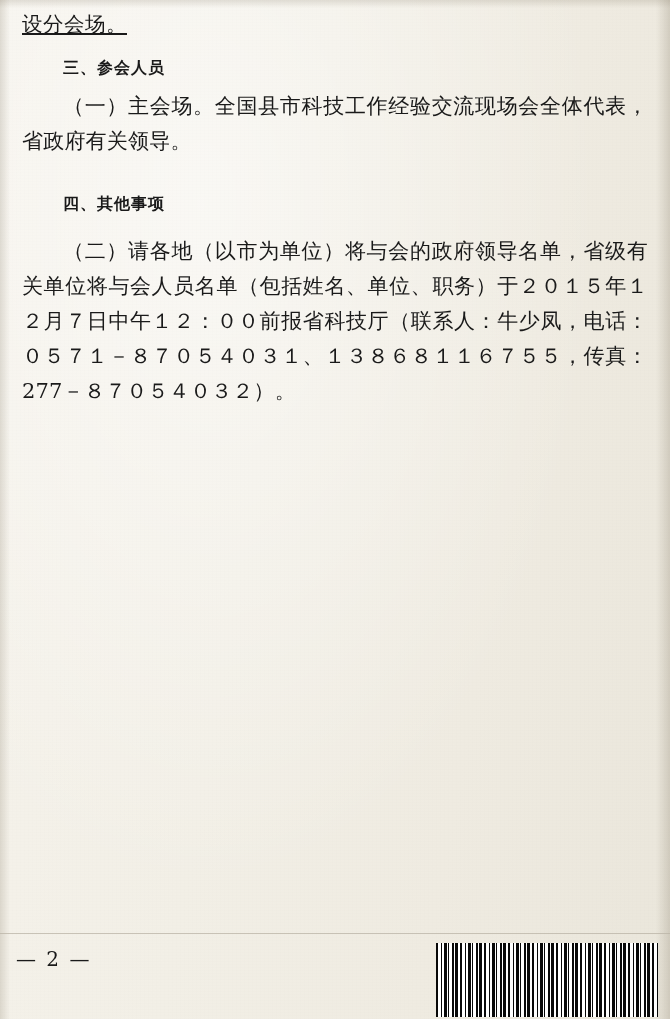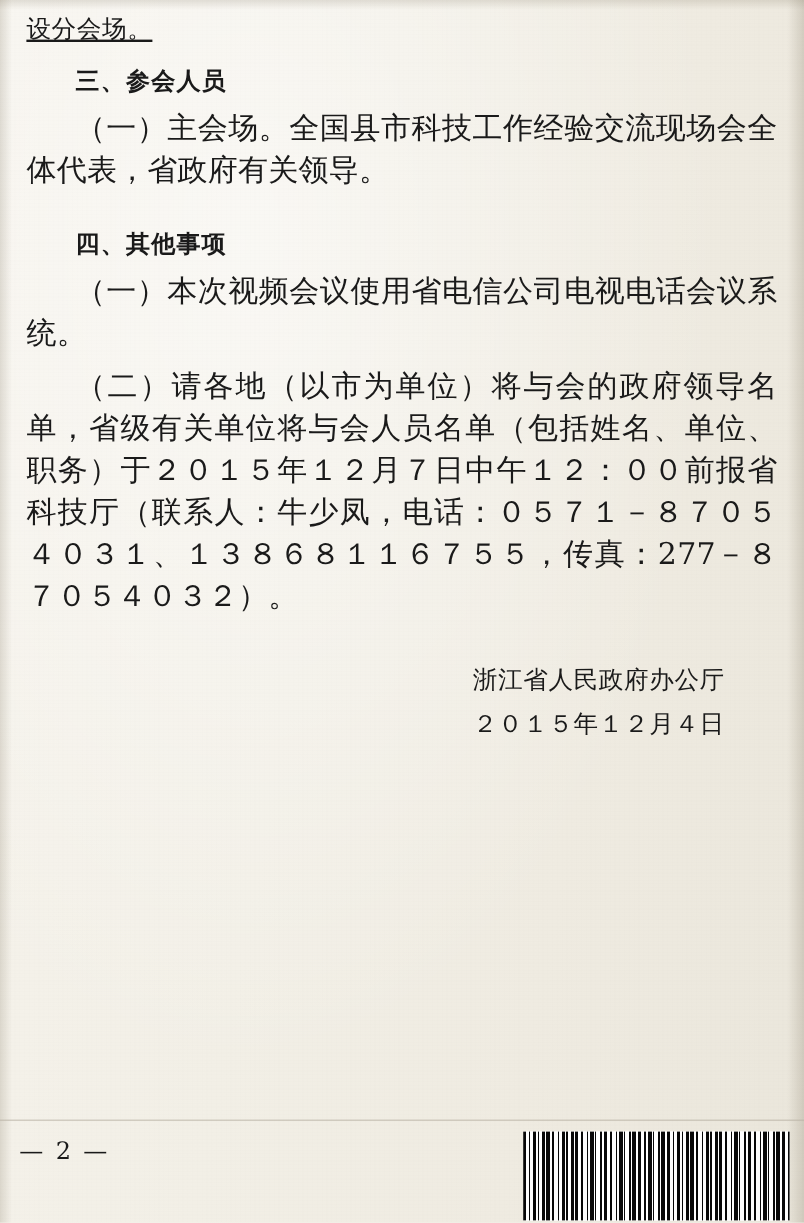--- a/index.html
+++ b/index.html
@@ -39,32 +39,32 @@
     box-sizing: border-box;
   }
   .line-top {
     font-size: 20.5px;
     line-height: 33px;
     letter-spacing: 0.5px;
     margin: 0 0 6px 0;
     text-decoration: underline;
   }
   p.body {
-    font-size: 25px;
+    font-size: 21px;
     line-height: 35px;
     letter-spacing: 0.2px;
     margin: 0;
     text-align: justify;
     text-justify: inter-ideograph;
   }
   p.indent {
     text-indent: 41px;
   }
   h2.heading {
-    font-size: 20px;
+    font-size: 16px;
     line-height: 35px;
     font-weight: bold;
     margin: 9px 0 4px 0;
     text-indent: 41px;
     letter-spacing: 1px;
     font-family: "DejaVu Sans", "Liberation Sans", sans-serif;
   }
   .block-gap { height: 9px; }
   .sign {
     margin-top: 34px;
@@ -150,27 +150,22 @@
 <div class="content">
 
   <p class="line-top">设分会场。</p>
 
   <h2 class="heading">三、参会人员</h2>
   <p class="body indent">（一）主会场。全国县市科技工作经验交流现场会全体代表，省政府有关领导。</p>
   <div class="block-gap"></div>
   <div class="block-gap"></div>
 
   <h2 class="heading">四、其他事项</h2>
-  <p class="body indent">（一）本次视频会议使用省电信公司电视电话会议系统。</p>
   <div class="block-gap"></div>
   <p class="body indent">（二）请各地（以市为单位）将与会的政府领导名单，省级有关单位将与会人员名单（包括姓名、单位、职务）于２０１５年１２月７日中午１２：００前报省科技厅（联系人：牛少凤，电话：０５７１－８７０５４０３１、１３８６８１１６７５５，传真：277－８７０５４０３２）。</p>
 
-  <div class="sign">
-    <div>浙江省人民政府办公厅</div>
-    <div>２０１５年１２月４日</div>
-  </div>
 </div>
 
 <div class="footer">
   <div class="rule"></div>
   <div class="page-num">— 2 —</div>
   <div class="barcode"></div>
 </div>
 
 </body></html>

